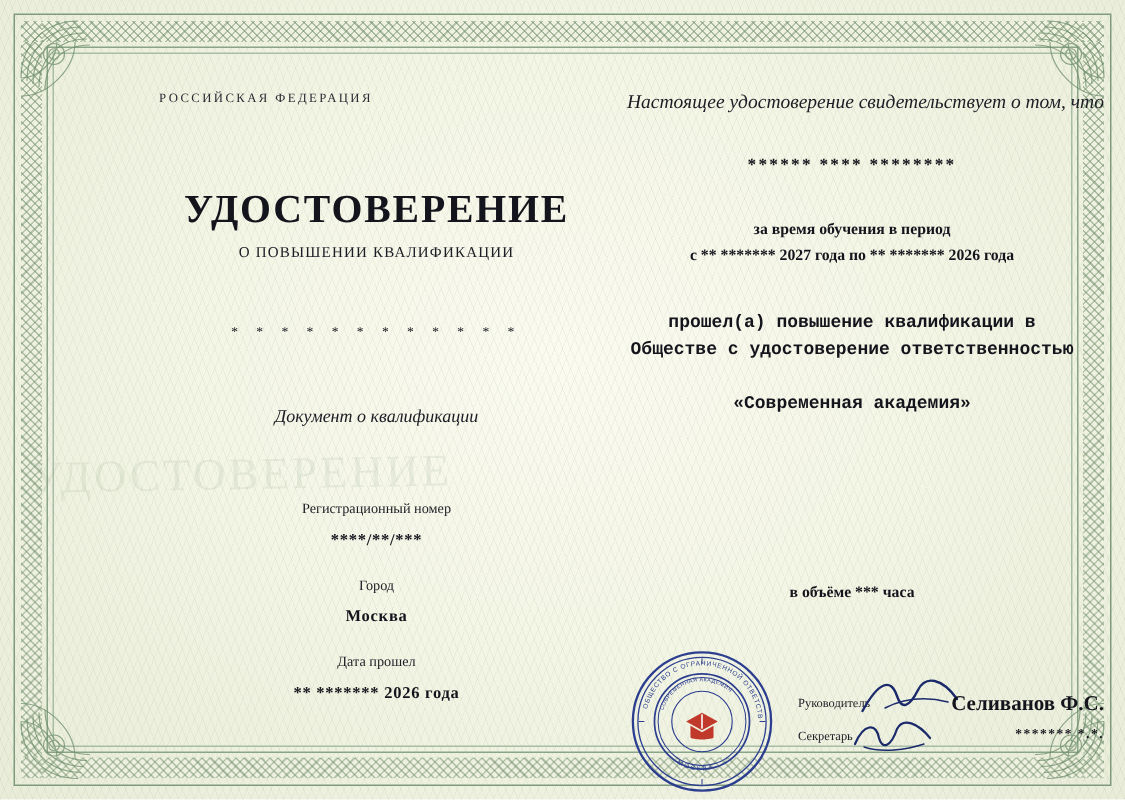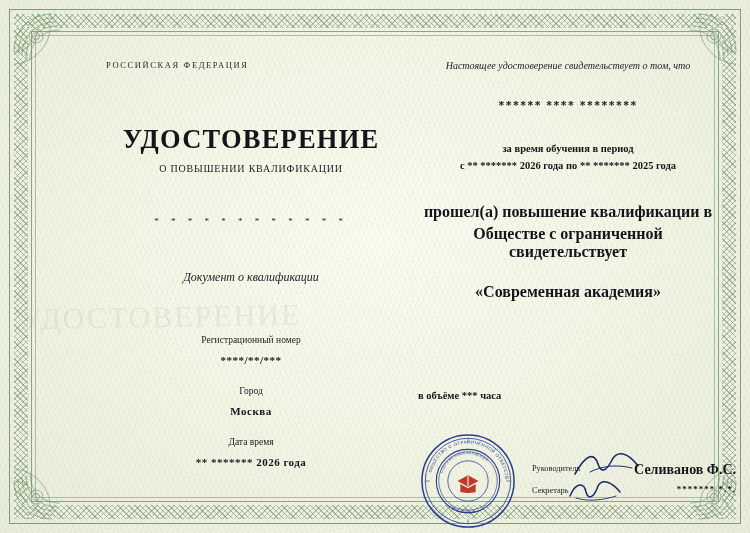--- a/index.html
+++ b/index.html
@@ -163,21 +163,21 @@
   }
   .field-value {
     font-size: 11px;
     font-weight: bold;
     color: #14141c;
     margin-bottom: 20px;
     letter-spacing: 0.5px;
   }
 
   .r-intro {
-    font-size: 10px;
+    font-size: 13px;
     font-style: italic;
     color: #1c1c24;
     margin-bottom: 28px;
     white-space: nowrap;
     text-align: center;
   }
   .r-name {
     font-size: 11.5px;
     font-weight: bold;
     letter-spacing: 1.5px;
@@ -190,32 +190,33 @@
     color: #14141c;
     margin-bottom: 6px;
   }
   .r-period-dates {
     font-size: 10.5px;
     font-weight: bold;
     color: #14141c;
     margin-bottom: 32px;
   }
   .r-line {
-    font-size: 16px;
+    font-size: 12px;
     font-weight: bold;
     color: #14141c;
     margin-bottom: 4px;
+    font-family: Liberation Mono, monospace;
   }
   .r-gap-lg { height: 18px; }
   .r-volume {
     position: absolute;
     left: 0;
     top: 330px;
     width: 300px;
-    text-align: left;
+    text-align: center;
     font-size: 10.5px;
     font-weight: bold;
     color: #14141c;
   }
 
   
   .seal {
     position: absolute;
     left: 382px;
     top: 395px;
@@ -343,31 +344,31 @@
       <div class="title-sub">О ПОВЫШЕНИИ КВАЛИФИКАЦИИ</div>
       <div class="stars-row">* * * * * * * * * * * *</div>
       <div class="doc-kind">Документ о квалификации</div>
 
       <div class="field-label">Регистрационный номер</div>
       <div class="field-value">****/**/***</div>
 
       <div class="field-label">Город</div>
       <div class="field-value">Москва</div>
 
-      <div class="field-label">Дата время</div>
+      <div class="field-label">Дата прошел</div>
       <div class="field-value">** ******* 2026 года</div>
     </div>
 
     <div class="right-col">
       <div class="r-intro">Настоящее удостоверение свидетельствует о том, что</div>
       <div class="r-name">****** **** ********</div>
       <div class="r-period-label">за время обучения в период</div>
-      <div class="r-period-dates">с ** ******* 2026 года по ** ******* 2025 года</div>
+      <div class="r-period-dates">с ** ******* 2027 года по ** ******* 2026 года</div>
       <div class="r-line">прошел(а) повышение квалификации в</div>
-      <div class="r-line">Обществе с ограниченной свидетельствует</div>
+      <div class="r-line">Обществе с удостоверение ответственностью</div>
       <div class="r-gap-lg"></div>
       <div class="r-line">«Современная академия»</div>
       <div class="r-gap-lg"></div>
 
       <div class="r-volume">в объёме *** часа</div>
     </div>
 
     <svg class="seal" viewBox="0 0 100 100">
       <defs>
         <path id="arcTop" d="M 11,50 A 39,39 0 0 1 89,50"></path>

